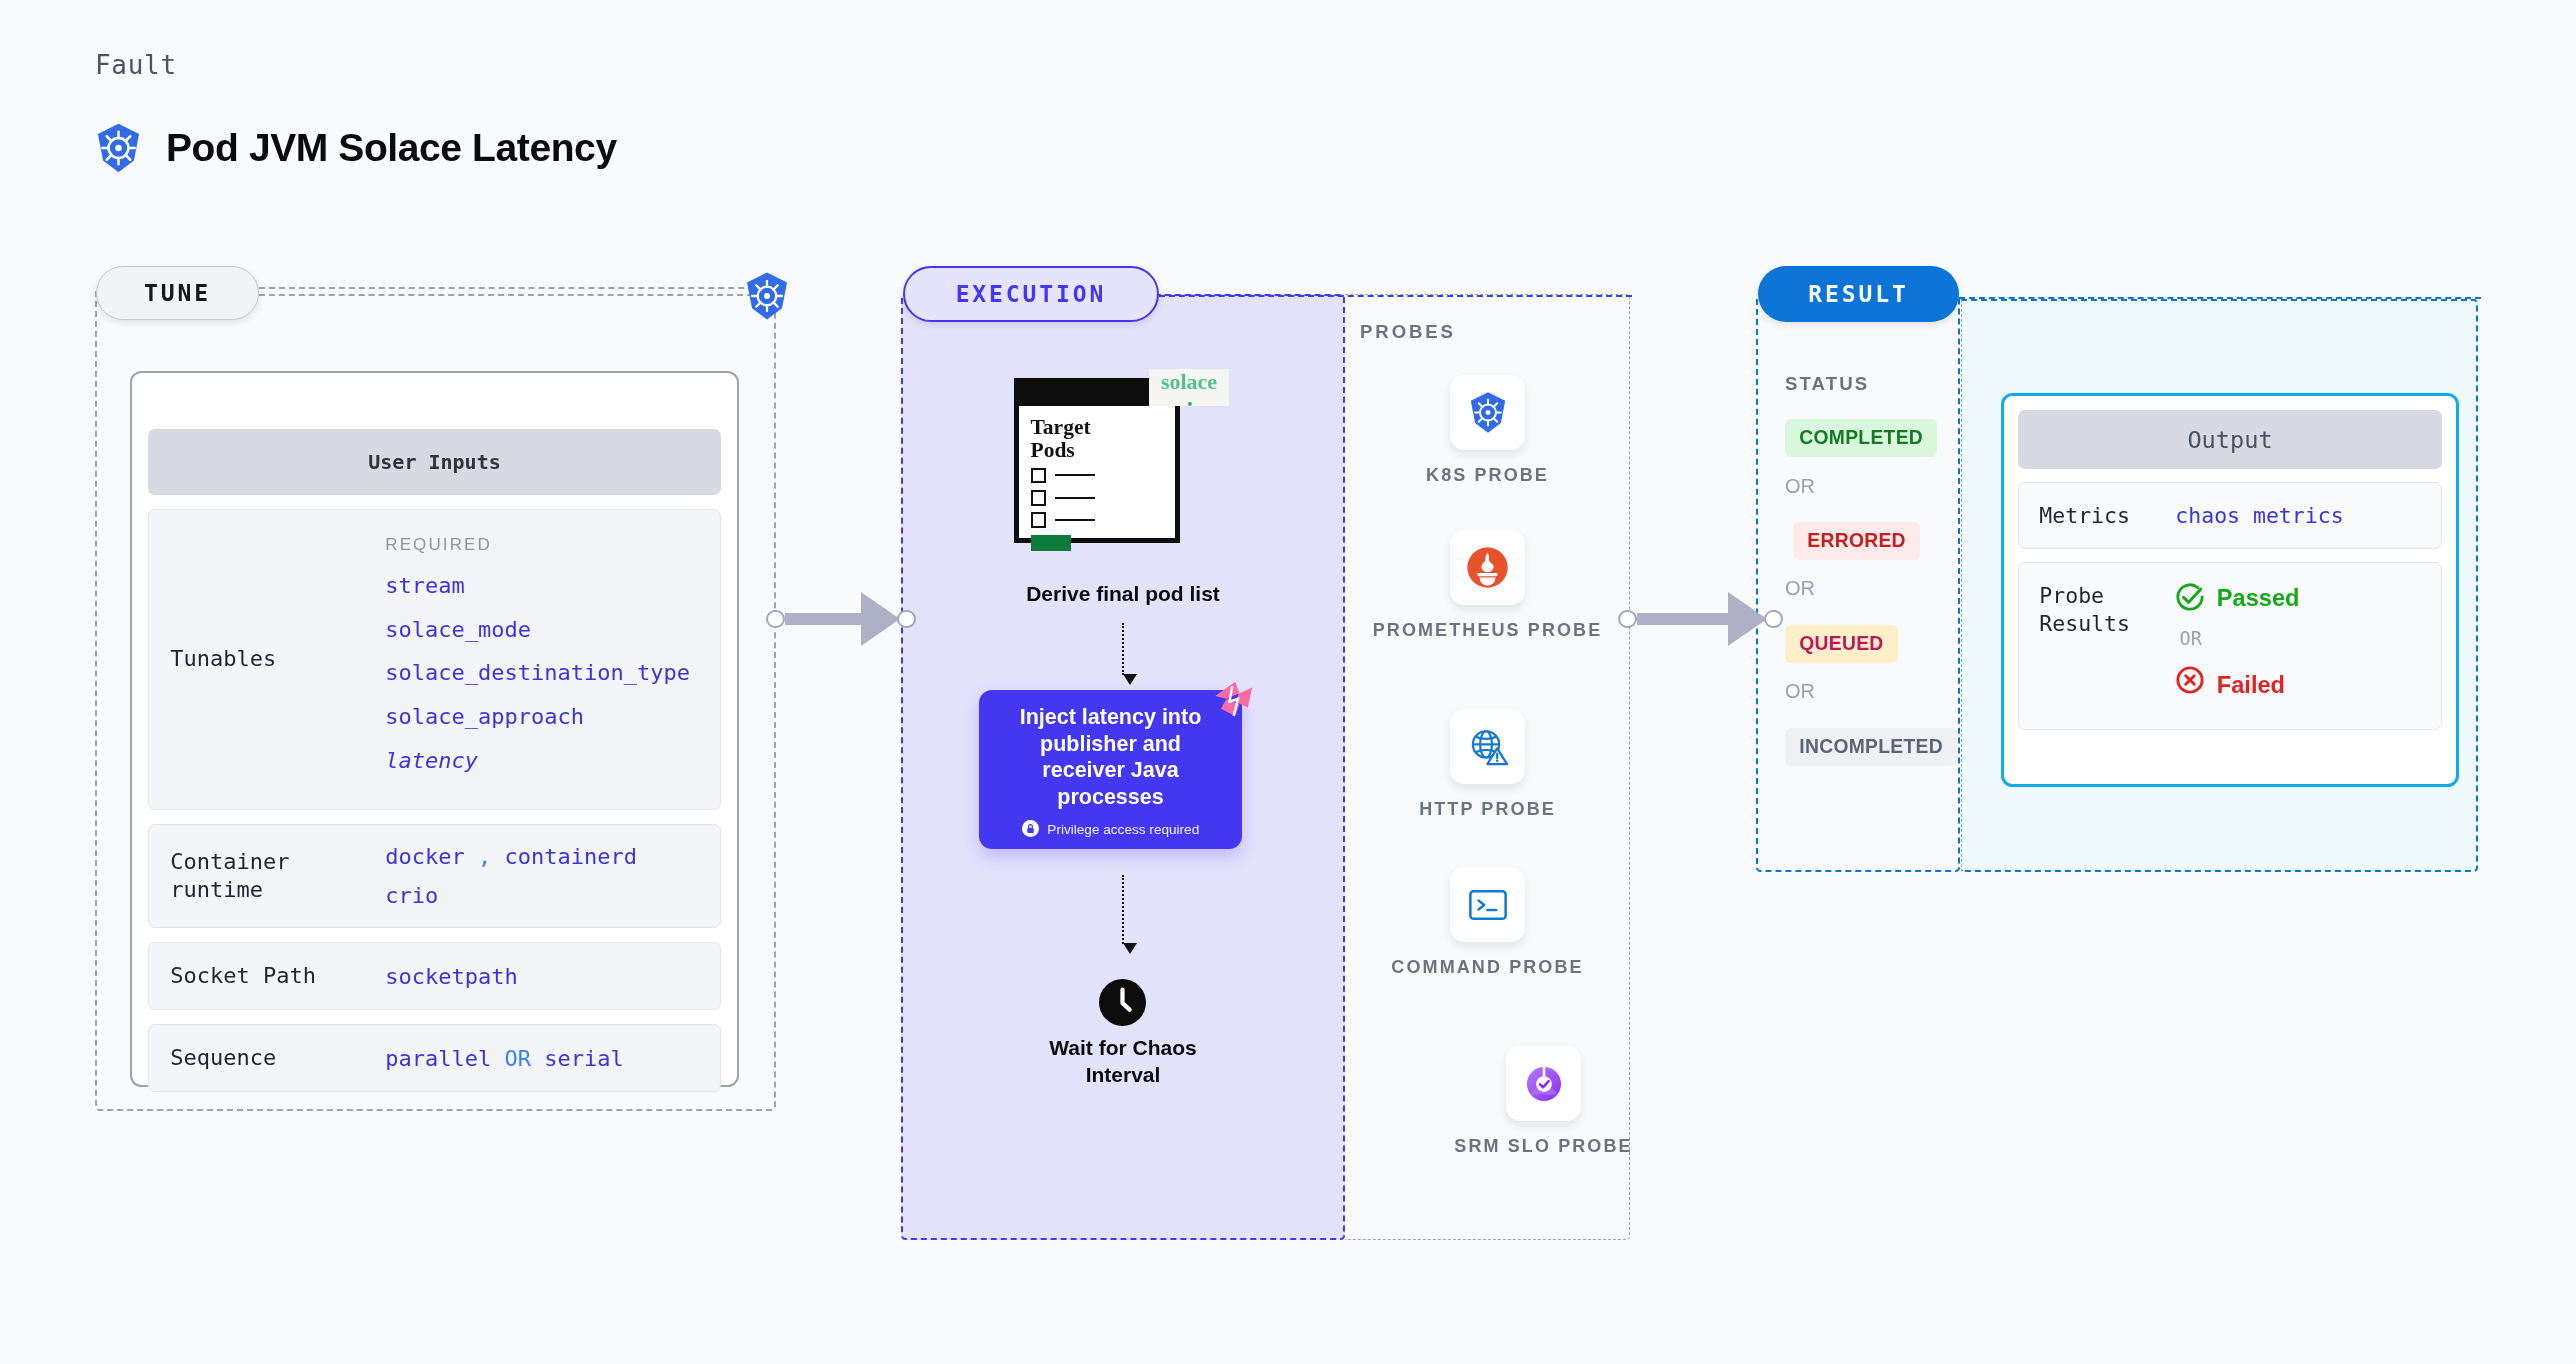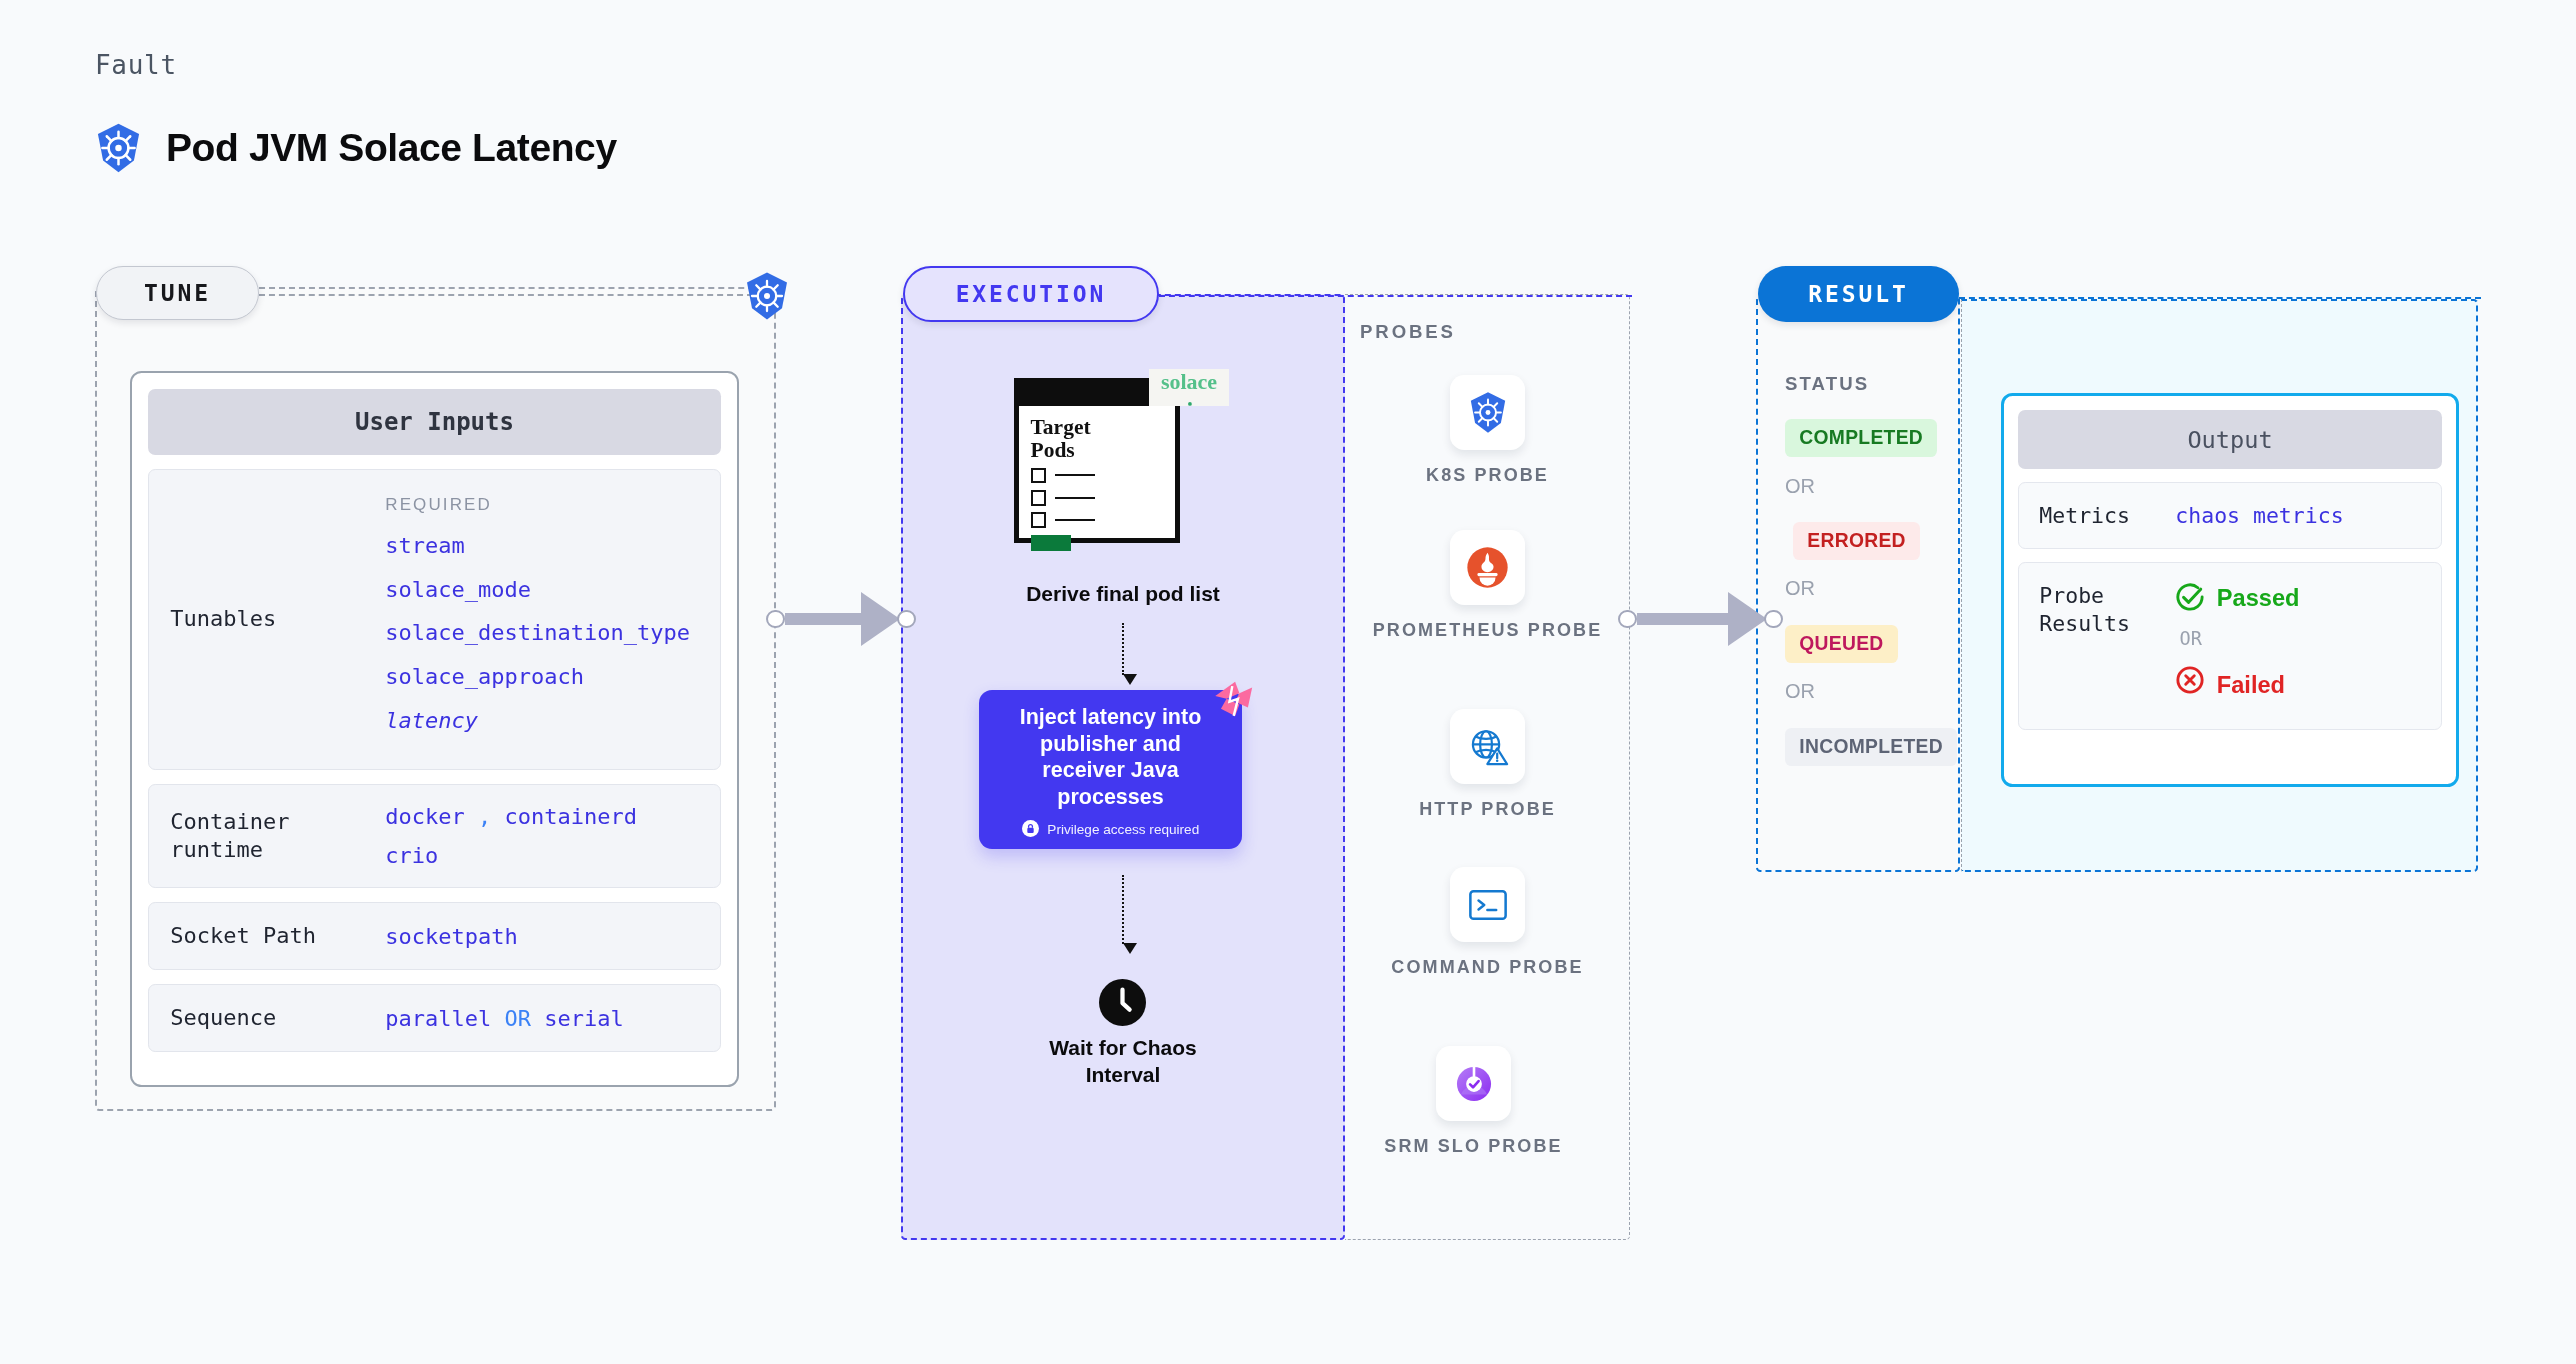--- a/index.html
+++ b/index.html
@@ -58,21 +58,21 @@
   .k8s-node { position: absolute; left: 744px; top: 271px; width: 46px; height: 50px; }
 
   
   .ui-card {
     position: absolute; left: 130px; top: 371px; width: 609px; height: 716px;
     background: #ffffff; border: 2.1px solid #9aa3ae; border-radius: 11.5px; padding: 15.8px;
   }
   .ui-head {
     height: 66px; background: #d8d9e3; border-radius: 7.2px;
     display: flex; align-items: center; justify-content: center;
-    font-family: "DejaVu Sans Mono", monospace; font-size: 24px; font-weight: 700; color: #2f3440;
+    font-family: "DejaVu Sans Mono", monospace; font-size: 20px; font-weight: 700; color: #2f3440; margin-top: 40px;
   }
   .ui-row {
     margin-top: 14.3px; background: #f3f5f9; border: 1.4px solid #e2e5ec; border-radius: 7.2px;
     display: flex; align-items: center; padding: 18.6px 21.5px;
   }
   .ui-label {
     flex: 0 0 215px; font-family: "DejaVu Sans Mono", monospace;
     font-size: 22px; color: #1f2430; line-height: 1.3;
   }
   .ui-val { flex: 1; font-family: "DejaVu Sans Mono", monospace; font-size: 22px; color: #3b32e0; }
@@ -161,21 +161,21 @@
     box-shadow: 0 4.3px 10px rgba(15,23,42,.09);
   }
   .probe-label {
     margin-top: 13px; font-size: 18px; letter-spacing: 2.1px; color: #6b7280;
     font-weight: 700; text-align: center; line-height: 1.35;
   }
   .probe-1 { left: 1345px; top: 375px; }
   .probe-2 { left: 1345px; top: 530px; }
   .probe-3 { left: 1345px; top: 709px; }
   .probe-4 { left: 1345px; top: 867px; }
-  .probe-5 { left: 1331px; top: 1046px; }
+  .probe-5 { left: 1401px; top: 1046px; }
 
   
   .status-title {
     position: absolute; left: 1785px; top: 373px;
     font-size: 18.6px; letter-spacing: 2.1px; color: #6b7280; font-weight: 700;
   }
   .badge {
     position: absolute; display: inline-flex; align-items: center; justify-content: center;
     border-radius: 6.4px; font-weight: 700; font-size: 19.3px; padding: 7.9px 14.3px; letter-spacing: 0.3px;
   }

